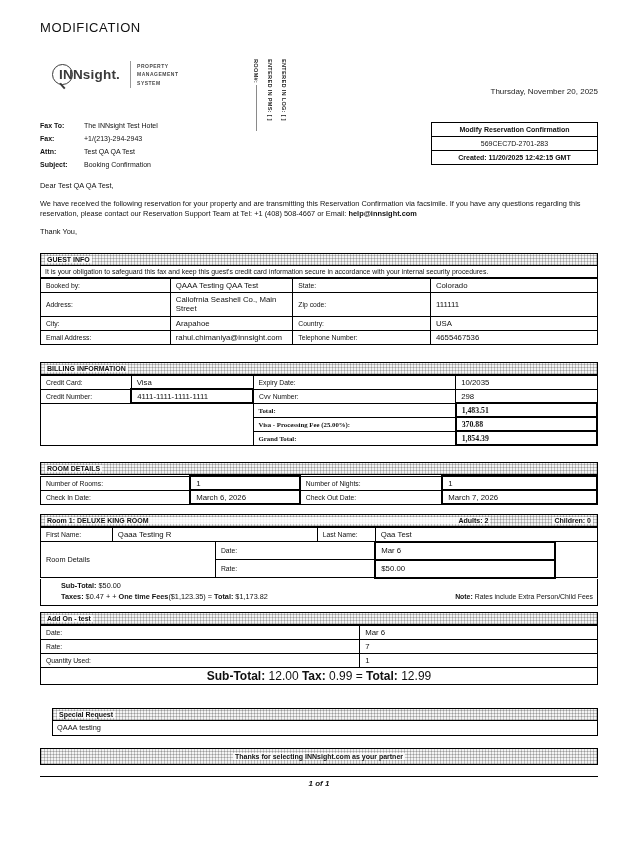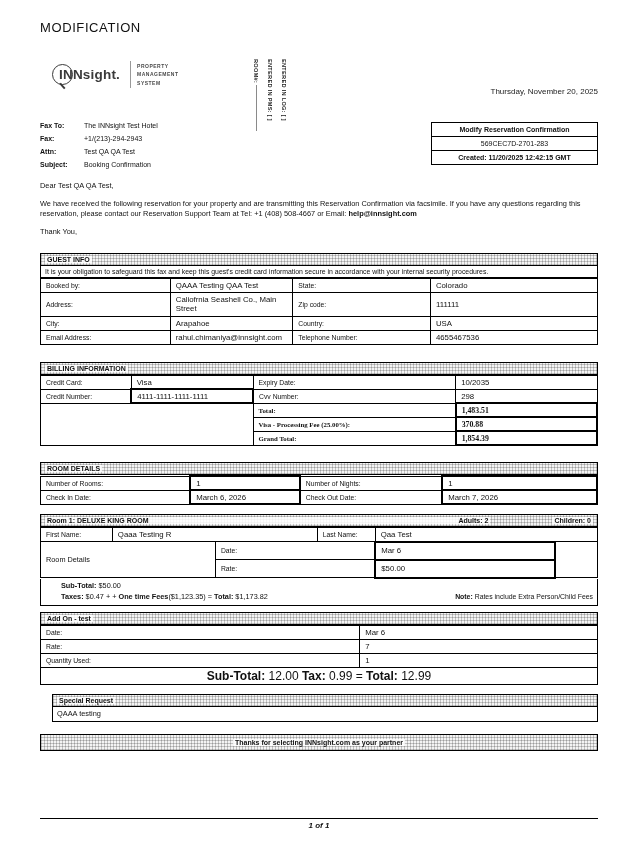--- a/index.html
+++ b/index.html
@@ -67,21 +67,21 @@
   .room-bar { justify-content:flex-start; }
   .room-bar .bar-title { flex:1; }
   .room-bar .bar-adults { margin-right:62px; }
   .subtotal-block { border:1px solid #000; border-top:none; padding:2px 4px 3px 20px; font-size:7.3px; line-height:1.45; }
   .subtotal-block .note { float:right; font-size:6.9px; }
 
   .addon-total { text-align:center; font-size:12px; }
 
   .thanks-bar { margin-top:12px; height:17px; justify-content:center; }
 
-  .page-footer { position:absolute; left:40px; right:37px; top:818px; border-top:1.5px solid #000; text-align:center; }
+  .page-footer { position:absolute; left:40px; right:37px; top:776px; border-top:1.5px solid #000; text-align:center; }
   .page-footer .pageno { font-size:8px; font-weight:bold; font-style:italic; padding-top:2px; }
 </style>
 </head>
 <body>
 
 <div class="sheet">
 
   <div class="doc-title">MODIFICATION</div>
 
   <div class="header-band">
@@ -317,21 +317,21 @@
       </tr>
       <tr>
         <td colspan="2" class="addon-total">
           <span class="bold">Sub-Total:</span><span> 12.00 </span><span class="bold">Tax:</span><span> 0.99 = </span><span class="bold">Total:</span><span> 12.99</span>
         </td>
       </tr>
     </tbody>
       </table>
   </div>
 
-  <div class="section" style="margin-top:9px;padding-left:12px;">
+  <div class="section" style="margin-top:23px;padding-left:12px;">
     <div class="bar">
         <span class="bar-label">Special Request</span>
       </div>
     <div class="notice-row" style="font-size:7.4px; height:15px;">QAAA testing</div>
   </div>
 
   <div class="bar thanks-bar">
       <span class="bar-label">Thanks for selecting INNsight.com as your partner</span>
     </div>
 

